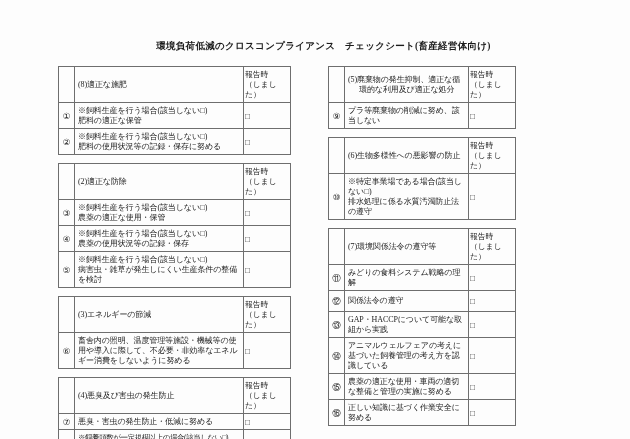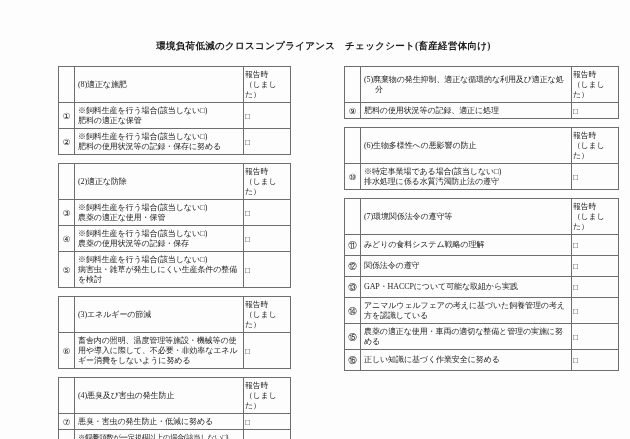--- a/index.html
+++ b/index.html
@@ -9,21 +9,21 @@
     font-family: "Liberation Serif", "DejaVu Serif", serif;
     color: #1c1c1c;
   }
   .page { position: relative; width: 630px; height: 439px; overflow: hidden; background: #fdfdfd; }
   .title {
     position: absolute; top: 40px; left: 17px; right: 0;
     text-align: center; font-size: 9.5px; font-weight: 700; letter-spacing: 0.3px;
   }
   .col { position: absolute; top: 66px; }
   .col-left  { left: 58px;  width: 233px; }
-  .col-right { left: 344px; width: 275px; }
+  .col-right { left: 328px; width: 188px; }
   table.ct {
     border-collapse: collapse; width: 100%; table-layout: fixed;
     margin-bottom: 8px;
   }
   .ct td {
     border: 1px solid #6e6e6e;
     font-size: 8px; line-height: 10px;
     padding: 2.5px 3px; vertical-align: middle;
   }
   .ct td.num { text-align: center; padding: 2.5px 0; font-size: 8.5px; }
@@ -165,21 +165,21 @@
         </colgroup>
       <tbody>
           <tr class="head">
         <td class="num"></td>
         <td class="txt">(5)廃棄物の発生抑制、適正な循環的な利用及び適正な処分</td>
         <td class="chk">報告時
 （しました）</td>
       </tr>
       <tr>
         <td class="num">⑨</td>
-        <td class="txt">肥料の使用状況等の記録、適正に処理</td>
+        <td class="txt">プラ等廃棄物の削減に努め、該当しない</td>
         <td class="chk">□</td>
       </tr>
     </tbody>
       </table>
 
     <table class="ct">
       <colgroup>
           <col style="width:16px">
           <col>
           <col style="width:47px">

